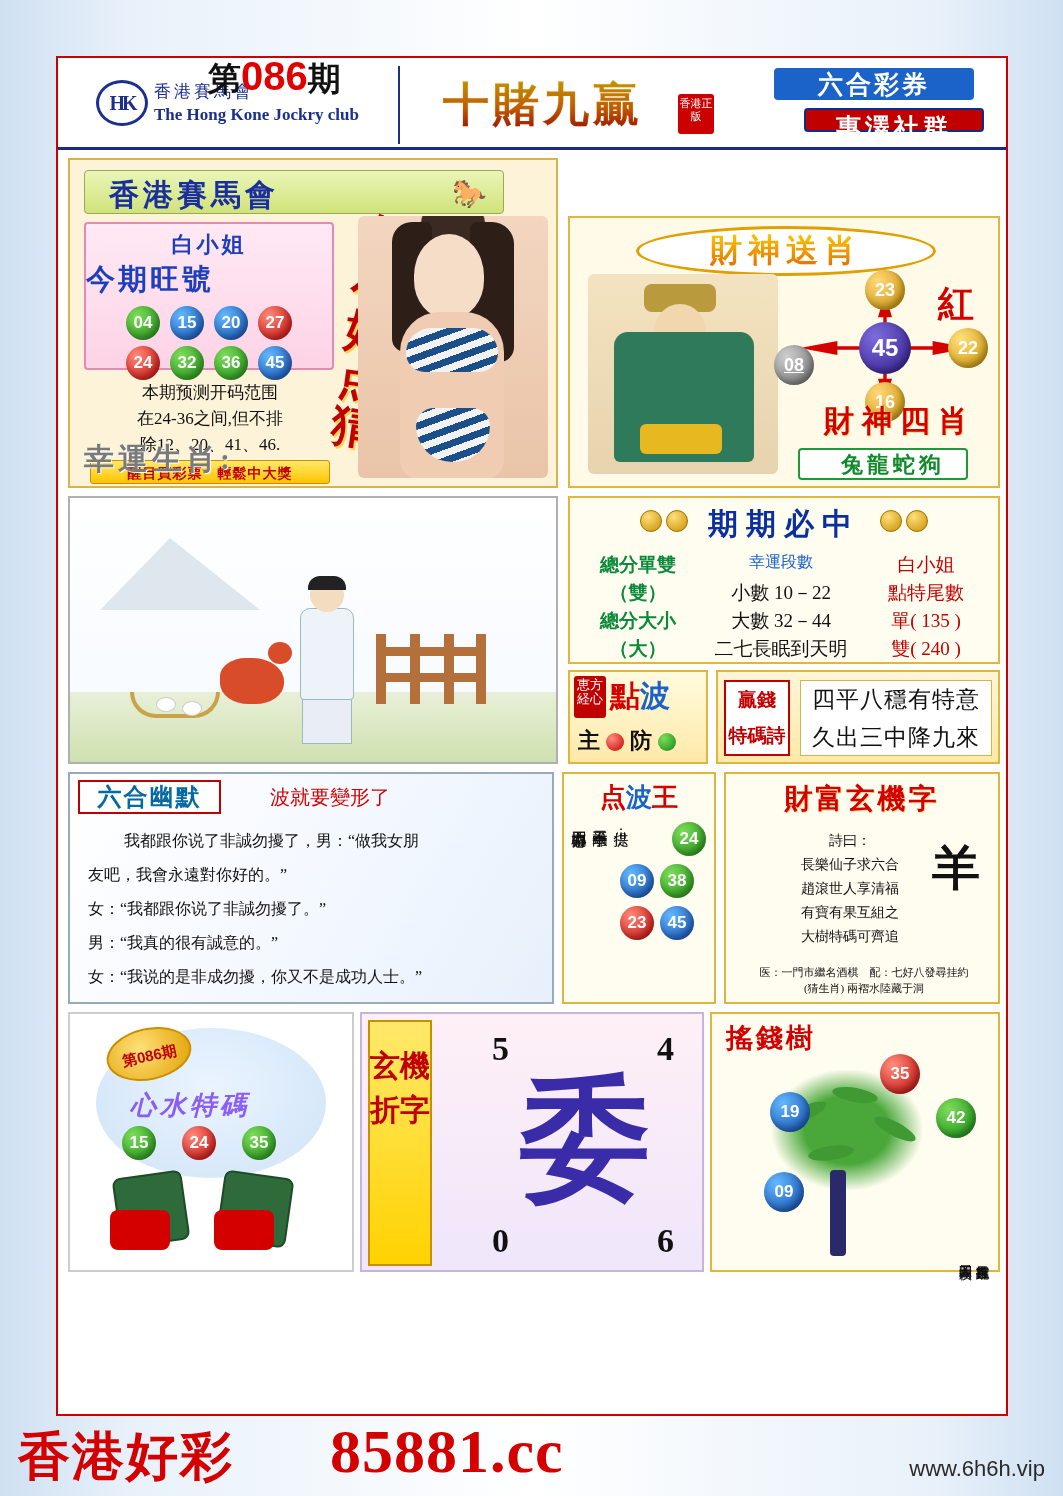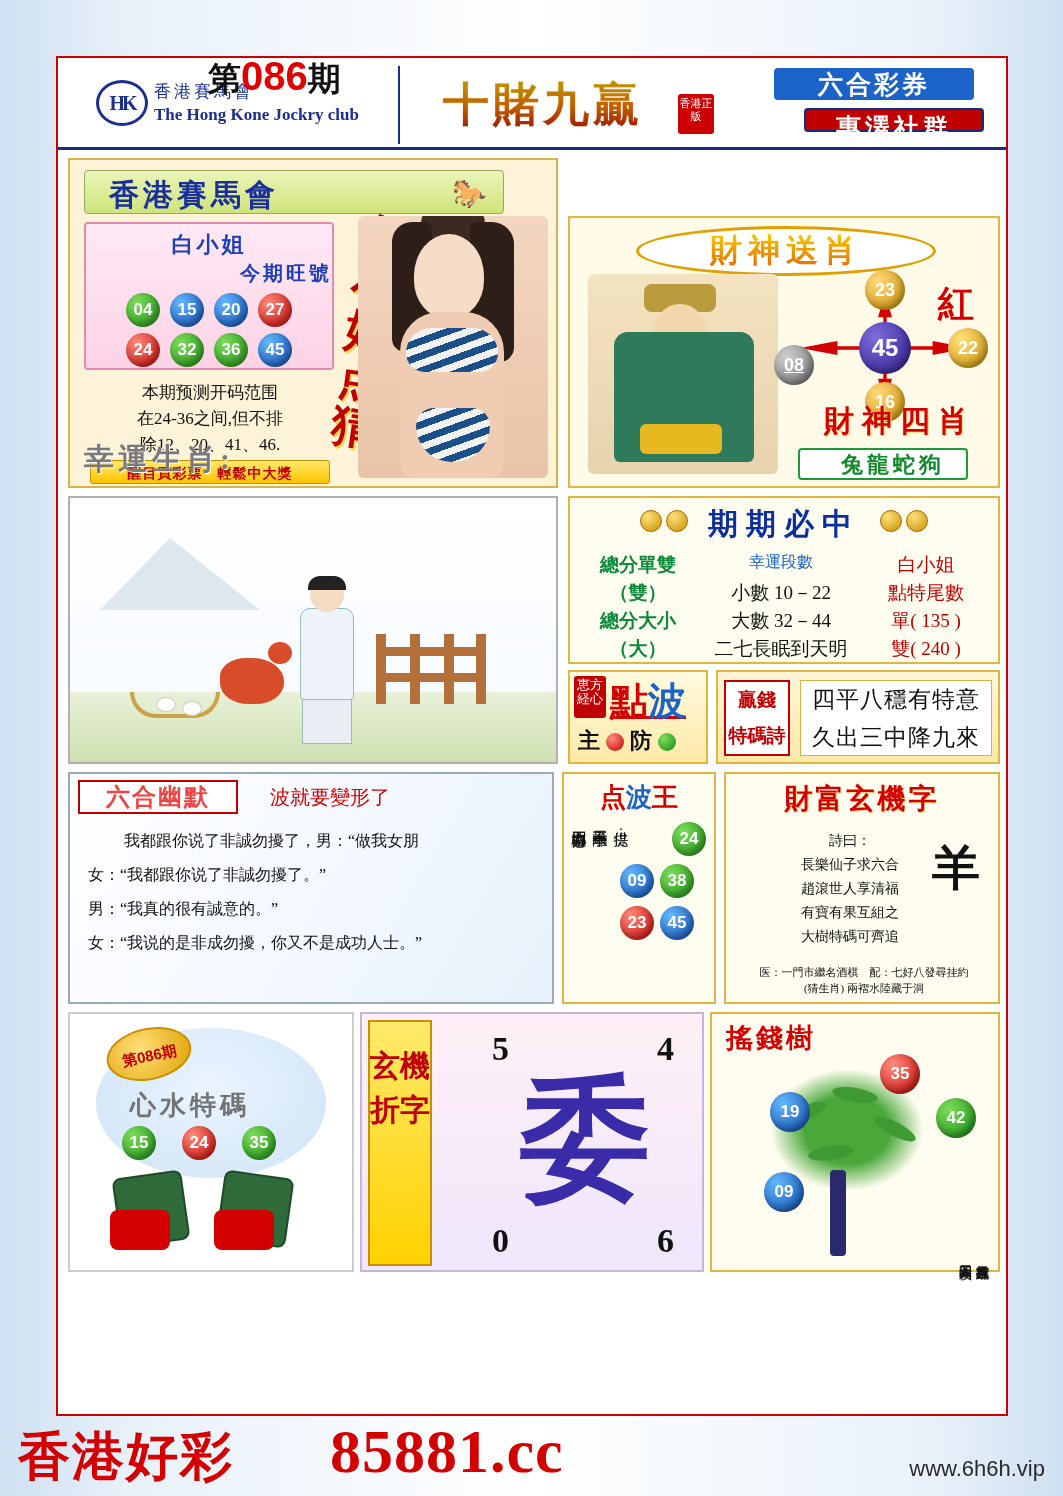--- a/index.html
+++ b/index.html
@@ -73,21 +73,21 @@
   .hkjc-banner .txt {
     position:absolute; left:24px; top:4px; font-size:30px; font-weight:bold;
     color:#1a2f9c; letter-spacing:4px; font-family:"Liberation Serif", serif;
   }
   .horse { position:absolute; right:16px; top:6px; font-size:28px; }
   .miss-box {
     position:absolute; left:14px; top:62px; width:250px; height:148px;
     background:linear-gradient(#ffe9f4,#fdd3e6); border:2px solid #e58ab6; border-radius:4px;
   }
   .miss-box .t1 { text-align:center; font-size:22px; color:#1d3fbb; font-weight:bold; margin-top:6px; letter-spacing:3px;}
-  .miss-box .t2 { text-align:right; font-size:20px; color:#1d3fbb; font-weight:bold; letter-spacing:3px;}
+  .miss-box .t2 { text-align:left; font-size:29px; color:#1d3fbb; font-weight:bold; letter-spacing:3px;}
   .balls { display:flex; justify-content:center; gap:10px; margin-top:6px;}
   .ball {
     width:34px; height:34px; border-radius:50%; color:#fff; font-size:17px; font-weight:bold;
     display:flex; align-items:center; justify-content:center;
     box-shadow:inset -3px -4px 6px rgba(0,0,0,.25);
   }
   .ball.g { background:radial-gradient(circle at 32% 28%, #7ddc5a, #1a8a12); }
   .ball.b { background:radial-gradient(circle at 32% 28%, #63b8ff, #0b46a8); }
   .ball.r { background:radial-gradient(circle at 32% 28%, #ff8a7a, #c00000); }
   .pred-box {
@@ -213,21 +213,21 @@
 
   
   #p-wave {
     left:510px; top:612px; width:140px; height:94px;
     background:linear-gradient(#fffbe0,#ffe9a8); border:2px solid #e0b63c;
   }
   .wave-badge {
     position:absolute; left:4px; top:4px; width:32px; height:42px; background:#c00000; color:#fff;
     font-size:13px; line-height:14px; text-align:center; padding-top:2px; border-radius:3px;
   }
-  .wave-word { position:absolute; left:40px; top:4px; font-size:38px; font-weight:bold; color:#d40000; font-family:"Liberation Serif", serif;text-decoration:underline;}
+  .wave-word { position:absolute; left:40px; top:4px; font-size:30px; font-weight:bold; color:#d40000; font-family:"Liberation Serif", serif;}
   .wave-word .b { color:#1b63c8; }
   .wave-bot { position:absolute; left:8px; bottom:6px; font-size:22px; font-weight:bold; color:#111;}
   .dot { display:inline-block; width:18px; height:18px; border-radius:50%; vertical-align:-3px; margin:0 6px;}
   .dot.red { background:radial-gradient(circle at 32% 30%,#ff8e7e,#c00000);}
   .dot.green { background:radial-gradient(circle at 32% 30%,#7ddc5a,#128a12);}
 
   
   #p-poem {
     left:658px; top:612px; width:284px; height:94px;
     background:linear-gradient(#fff6d8,#ffe9a8); border:2px solid #e0b63c;
@@ -240,22 +240,22 @@
   .poem-right { position:absolute; left:82px; top:8px; width:192px; height:76px; background:#fff; border:1px solid #d9b24c;
     color:#111; font-size:23px; line-height:38px; text-align:center; font-family:"Liberation Serif", serif; letter-spacing:1px;}
 
   
   #p-humor {
     left:10px; top:714px; width:486px; height:232px;
     background:linear-gradient(120deg,#ffffff,#f2f7ff 60%,#e7f0fb);
     border:2px solid #9ab;
   }
   .humor-tag {
-    position:absolute; left:8px; top:6px; width:160px; height:34px;
-    border:2px solid #c00000; background:#fff; color:#ef4444;
+    position:absolute; left:8px; top:6px; width:143px; height:34px;
+    border:2px solid #c00000; background:#fff; color:#0369a1;
     font-size:24px; font-weight:bold; text-align:center; line-height:30px; letter-spacing:2px;
     font-family:"Liberation Serif", serif;
   }
   .humor-sub { position:absolute; left:200px; top:10px; font-size:20px; color:#d40000; font-family:"Liberation Serif", serif;}
   .humor-body { position:absolute; left:18px; top:50px; width:450px; font-size:16px; line-height:34px; color:#111;
     font-family:"Liberation Serif", serif; }
   .humor-body p { margin:0; }
   .humor-body p.indent { text-indent:36px; }
 
   
@@ -292,21 +292,21 @@
   .dice-oval {
     position:absolute; left:26px; top:14px; width:230px; height:150px;
     background:radial-gradient(ellipse at 50% 40%, #eaf4ff, #cfe3f7); border-radius:50%;
   }
   .issue-badge {
     position:absolute; left:36px; top:14px; width:86px; height:52px;
     background:radial-gradient(circle at 40% 35%,#ffe07a,#e0a000); border-radius:50%;
     color:#c00000; font-size:15px; font-weight:bold; text-align:center; line-height:52px;
     transform:rotate(-12deg); border:2px solid #c98f00;
   }
-  .dice-title { position:absolute; left:60px; top:74px; font-size:26px; font-weight:bold; color:#737373; letter-spacing:4px; font-family:"Liberation Serif", serif;}
+  .dice-title { position:absolute; left:60px; top:74px; font-size:26px; font-weight:bold; color:#8b5cf6; letter-spacing:4px; font-family:"Liberation Serif", serif;font-style:italic;}
   .dice-balls { position:absolute; left:52px; top:112px; display:flex; gap:26px; }
   .dice-cube {
     position:absolute; width:70px; height:70px; background:#2f6b3a; border:2px solid #1e4a28; border-radius:8px;
     transform:rotate(-8deg);
   }
   .dice-cube.two { left:150px; transform:rotate(8deg); }
   .dice-red { position:absolute; width:60px; height:40px; background:#d40000; border-radius:8px; }
 
   
   #p-xuanji {
@@ -517,20 +517,21 @@
       <div>四平八穩有特意</div>
       <div>久出三中降九來</div>
     </div>
   </div>
 
   <div class="panel" id="p-humor">
     <div class="humor-tag">六合幽默</div>
     <div class="humor-sub">波就要變形了</div>
     <div class="humor-body">
       <p class="indent">我都跟你说了非誠勿擾了，男：“做我女朋</p>
+      <p>友吧，我會永遠對你好的。”</p>
       <p>女：“我都跟你说了非誠勿擾了。”</p>
       <p>男：“我真的很有誠意的。”</p>
       <p>女：“我说的是非成勿擾，你又不是成功人士。”</p>
     </div>
   </div>
 
   <div class="panel" id="p-dbw">
     <div class="dbw-title">
       <span class="r">点</span><span class="b">波</span><span class="r">王</span>
     </div>

